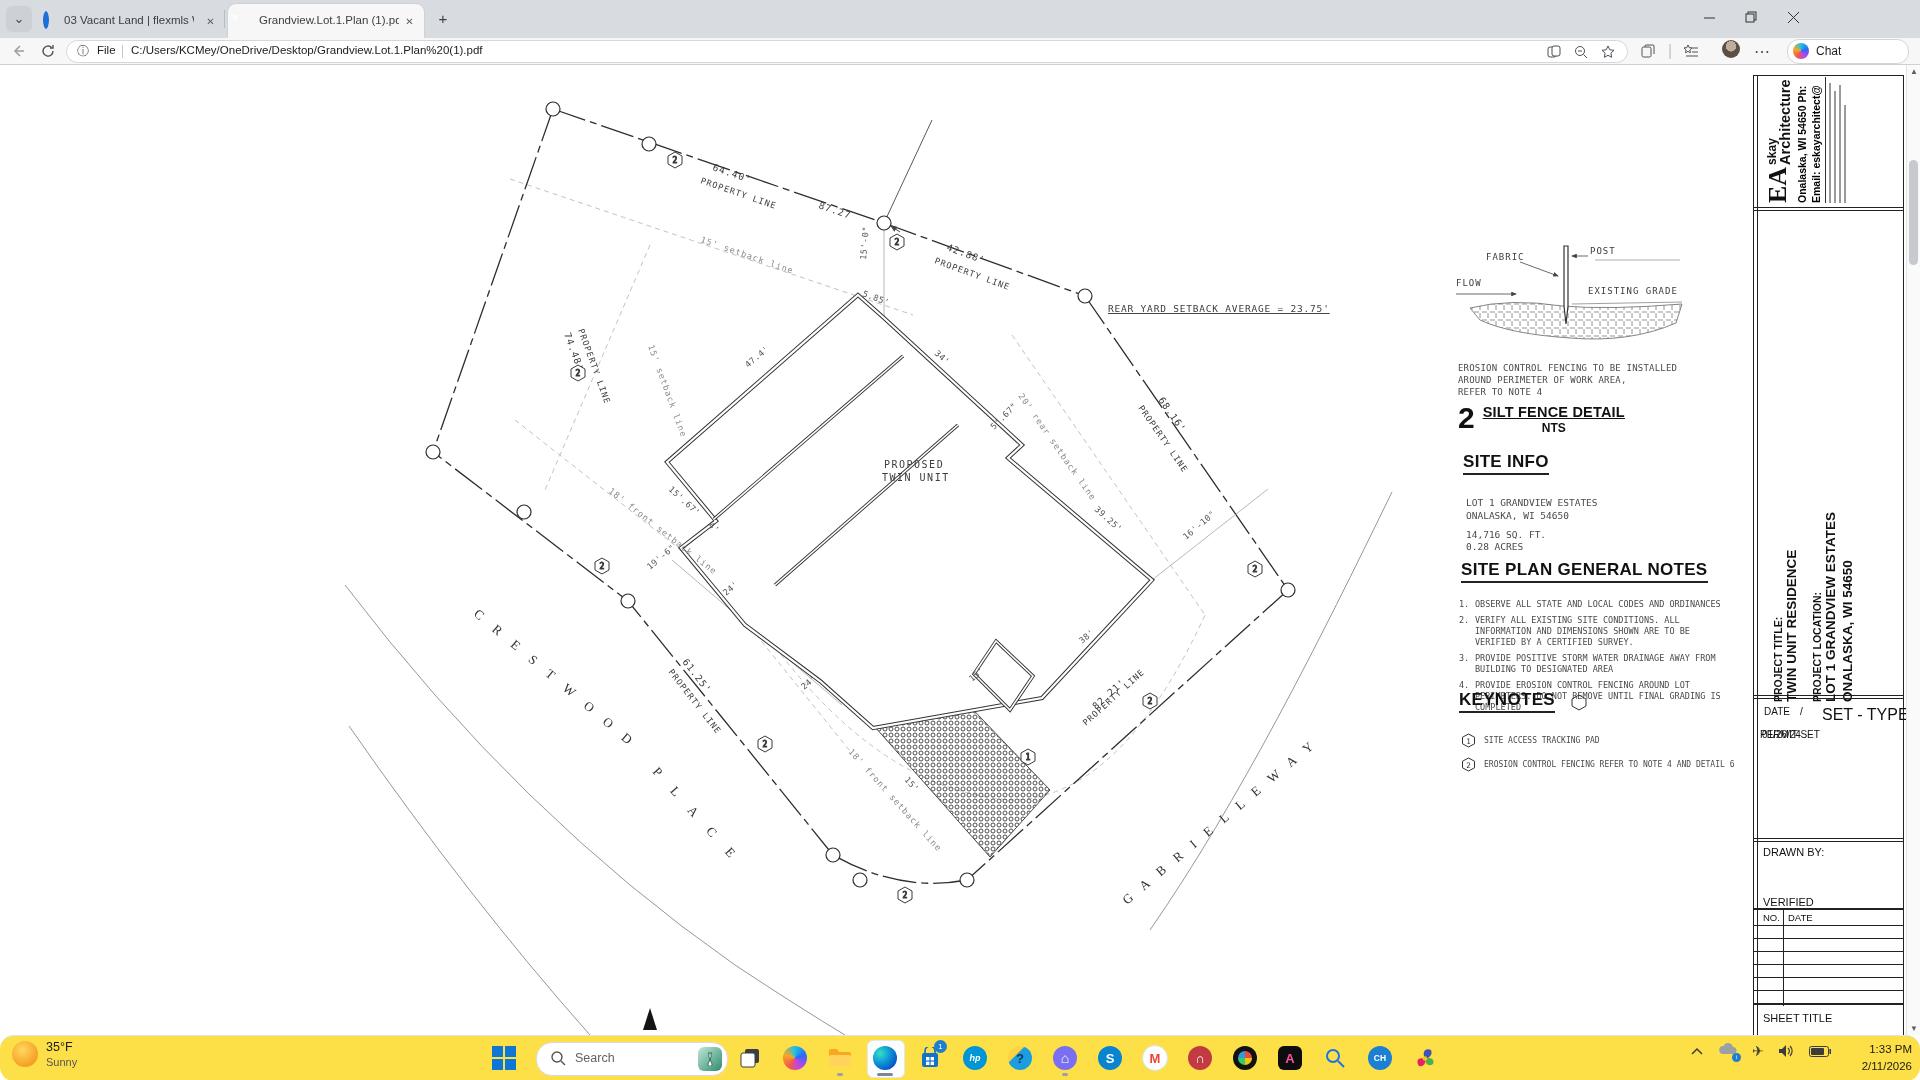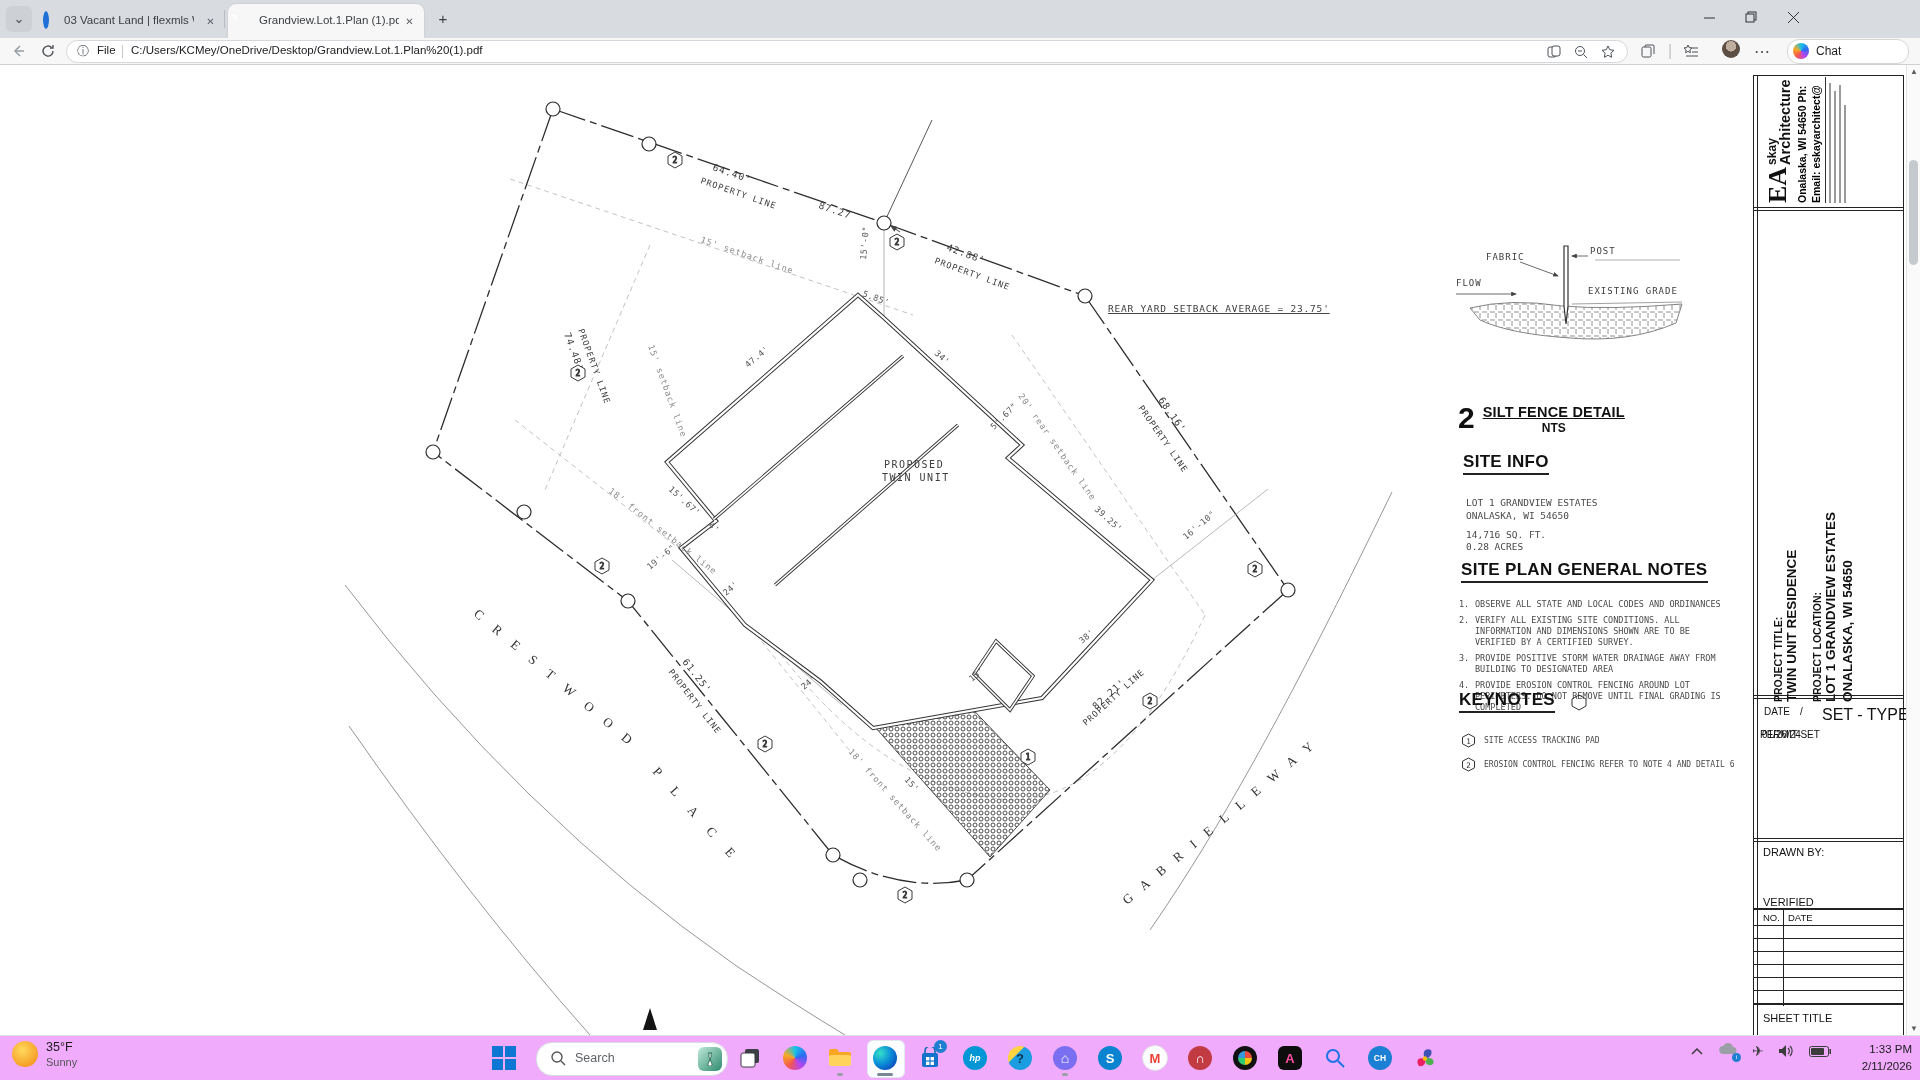--- a/index.html
+++ b/index.html
@@ -84,21 +84,21 @@
   #projblock .sm{font-size:10.5px;font-weight:bold;color:#111;}
   #projblock .lg{font-size:13.5px;font-weight:bold;color:#111;line-height:1.25;}
   .tb-label{position:absolute;font-weight:normal;color:#111;}
 
   
   #scrollbar{position:absolute;left:1906px;top:65px;width:14px;height:970px;background:#fafafa;border-left:1px solid #e3e3e3;}
   #scroll-thumb{position:absolute;left:2px;top:95px;width:9px;height:105px;background:#c6cace;border-radius:5px;}
   .sarrow{position:absolute;left:3px;font-size:8px;color:#606060;}
 
   
-  #taskbar{position:absolute;left:0;top:1035px;width:1920px;height:45px;background:#f0abfc;border-top:1px solid #dde2e9;}
+  #taskbar{position:absolute;left:0;top:1035px;width:1920px;height:45px;background:#fde047;border-top:1px solid #dde2e9;border-radius:14px;}
   #weather{position:absolute;left:12px;top:4px;display:flex;align-items:center;}
   #weather .sun{width:26px;height:26px;border-radius:50%;background:radial-gradient(circle at 40% 35%,#ffd95c,#f59b23 75%);margin-right:8px;}
   #weather .wt{font-size:12.5px;color:#1b1b1b;line-height:1.25;}
   #weather .wc{font-size:11px;color:#555;}
   #start-btn{position:absolute;left:492px;top:10px;width:25px;height:25px;}
   #start-btn .q{position:absolute;width:11px;height:11px;background:#0e77d3;}
   #search-pill{position:absolute;left:536px;top:6px;width:190px;height:32px;background:#fff;border:1px solid #d8dce2;border-radius:16px;}
   #search-pill .stext{position:absolute;left:38px;top:8px;font-size:12.5px;color:#5f6368;}
   #search-pill .simg{position:absolute;right:5px;top:4px;width:24px;height:24px;border-radius:6px;
      background:linear-gradient(135deg,#bfe8d9,#2e8b6e);display:flex;align-items:center;justify-content:center;}
@@ -399,20 +399,23 @@
     <text x="6" y="48" style="font-size:9px;letter-spacing:1px">FLOW</text>
     <line x1="6" y1="56" x2="66" y2="56" stroke="#444" stroke-width="0.8" marker-end="url(#arr2)"></line>
     <text x="138" y="56" style="font-size:9px;letter-spacing:1px">EXISTING GRADE</text>
     <defs>
         <marker id="arr2" markerWidth="7" markerHeight="6" refX="6" refY="3" orient="auto">
           <path d="M0,0L7,3L0,6z" fill="#444"></path>
         </marker>
       </defs>
   </svg>
 
+  <div id="erosion-note" class="cadtext">EROSION CONTROL FENCING TO BE INSTALLED
+AROUND PERIMETER OF WORK AREA,
+REFER TO NOTE 4</div>
 
   <div id="detail-callout">
     <span class="num">2</span>
     <span>
       <div class="dt">SILT FENCE DETAIL</div>
       <div class="ds">NTS</div>
     </span>
   </div>
 
   <div class="hdg" style="left:1463px;top:452px">SITE INFO</div>

